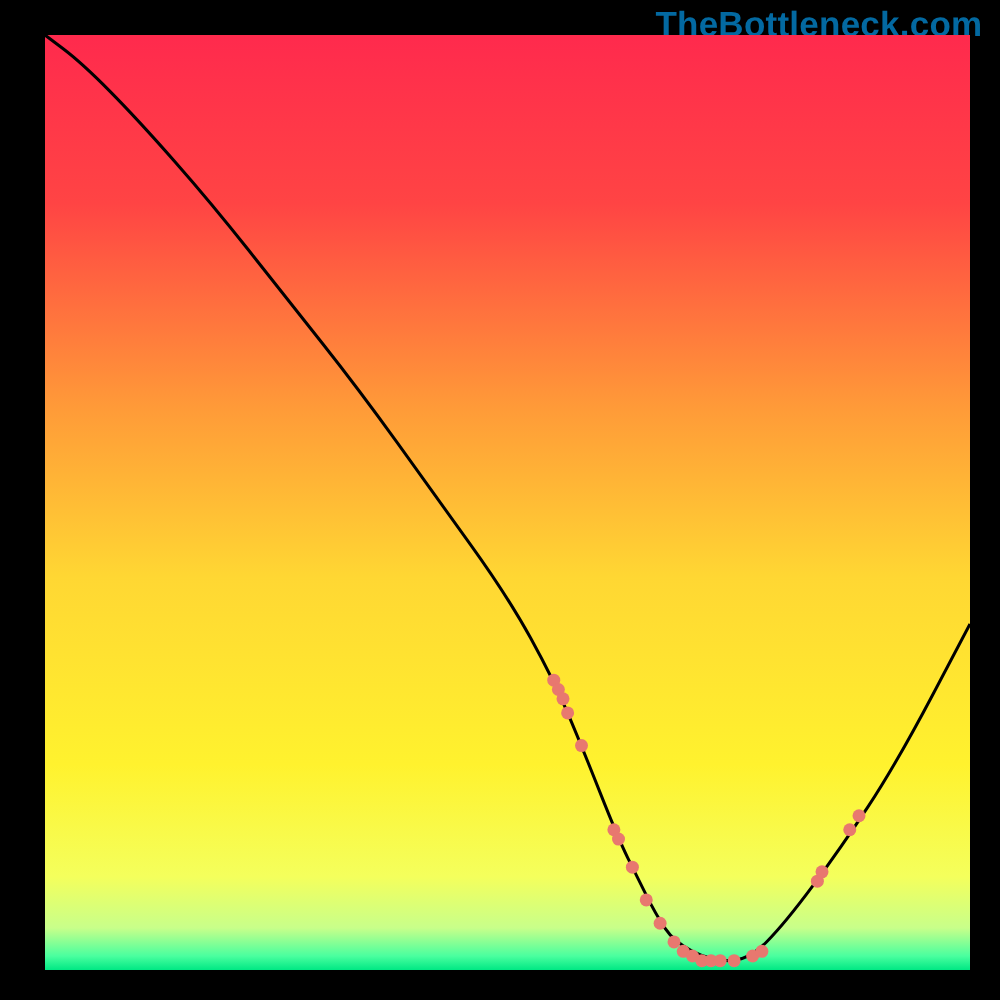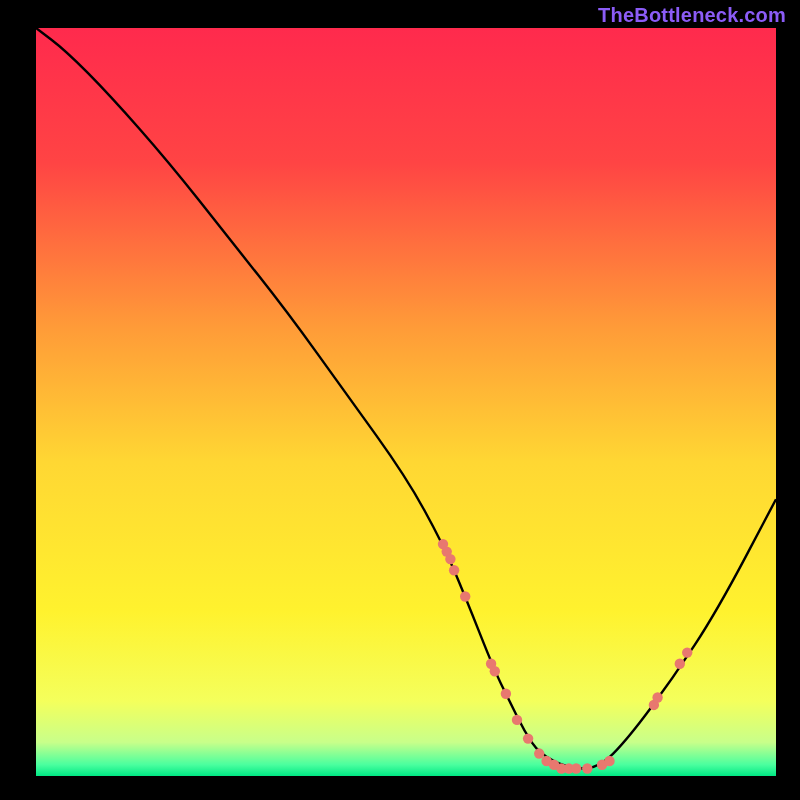--- a/index.html
+++ b/index.html
@@ -17,22 +17,22 @@
     background: #000;
   }
   .plot {
     position: absolute;
     display: block;
   }
   .watermark {
     position: absolute;
     top: 4px;
     right: 14px;
-    color: #8b5cf6;
-    font-size: 20px;
+    color: #0369a1;
+    font-size: 28px;
     font-weight: bold;
     letter-spacing: 0.2px;
     margin-left: 28px;
   }
 </style>
 </head>
 <body>
 
 <div class="outer">
   <div class="watermark">TheBottleneck.com</div>

